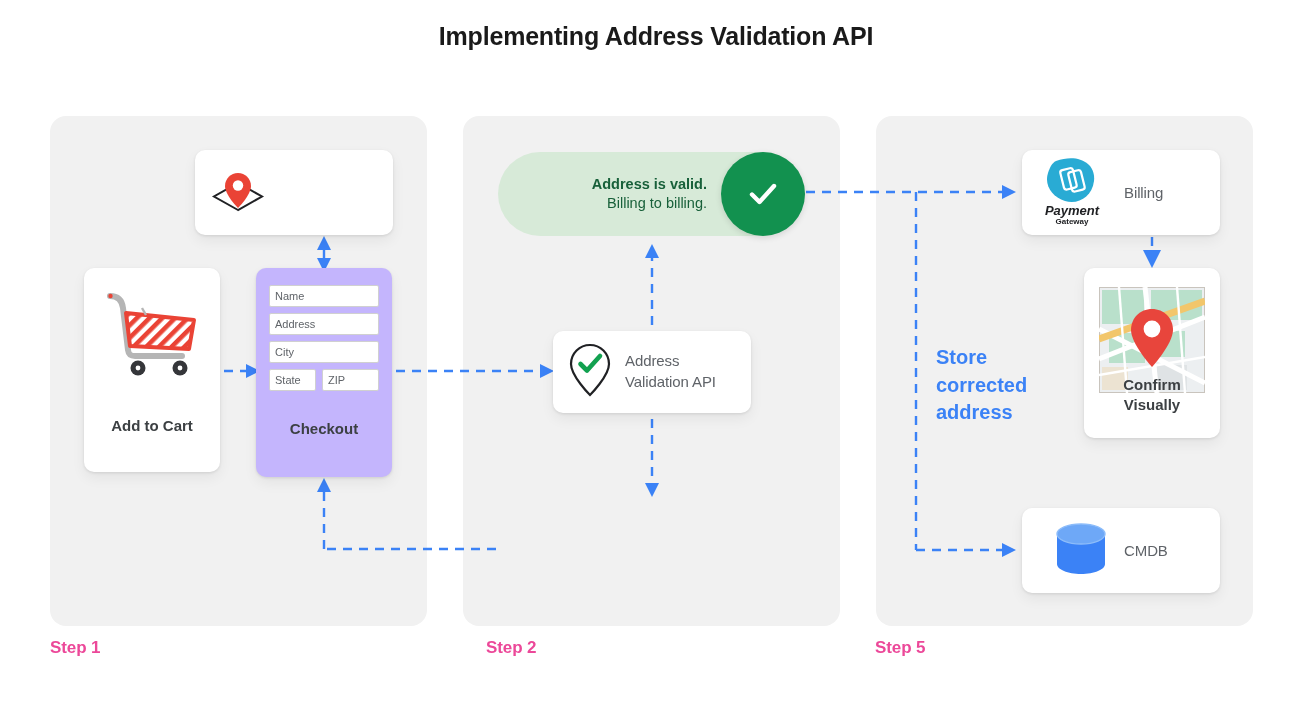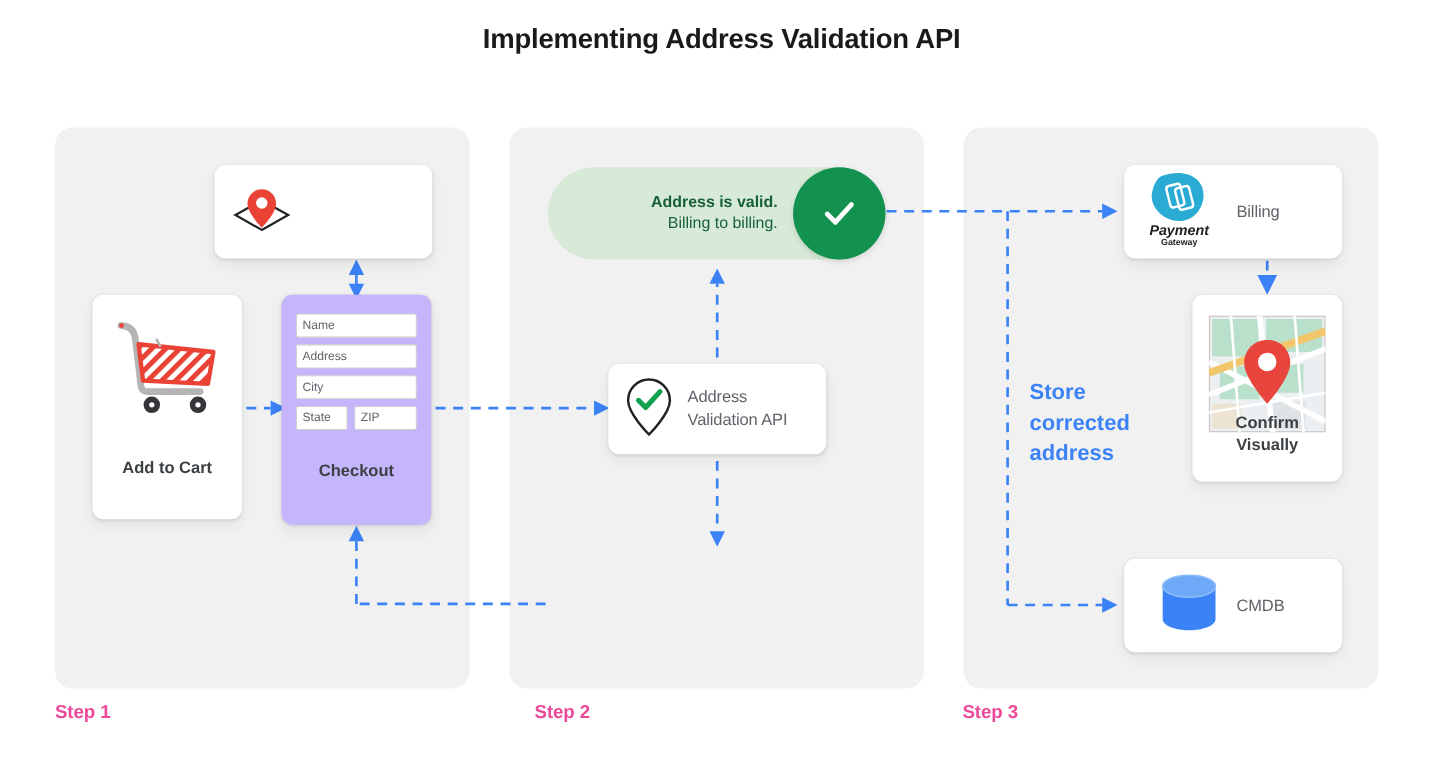--- a/index.html
+++ b/index.html
@@ -334,15 +334,15 @@
   </div>
 
   <div class="store-note">
     <span>Store</span><br>
     <span>corrected</span><br>
     <span>address</span>
   </div>
 
   <div class="step-label" id="step-label-1">Step 1</div>
   <div class="step-label" id="step-label-2">Step 2</div>
-  <div class="step-label" id="step-label-3">Step 3</div>
+  <div class="step-label" id="step-label-3">Step 5</div>
 
 </div>
 
 </body></html>

